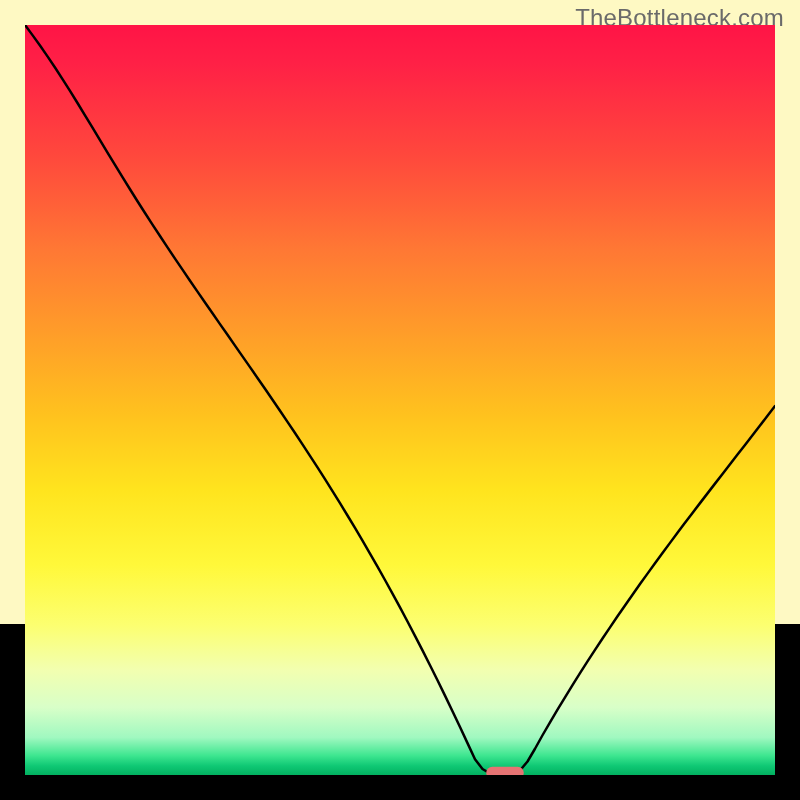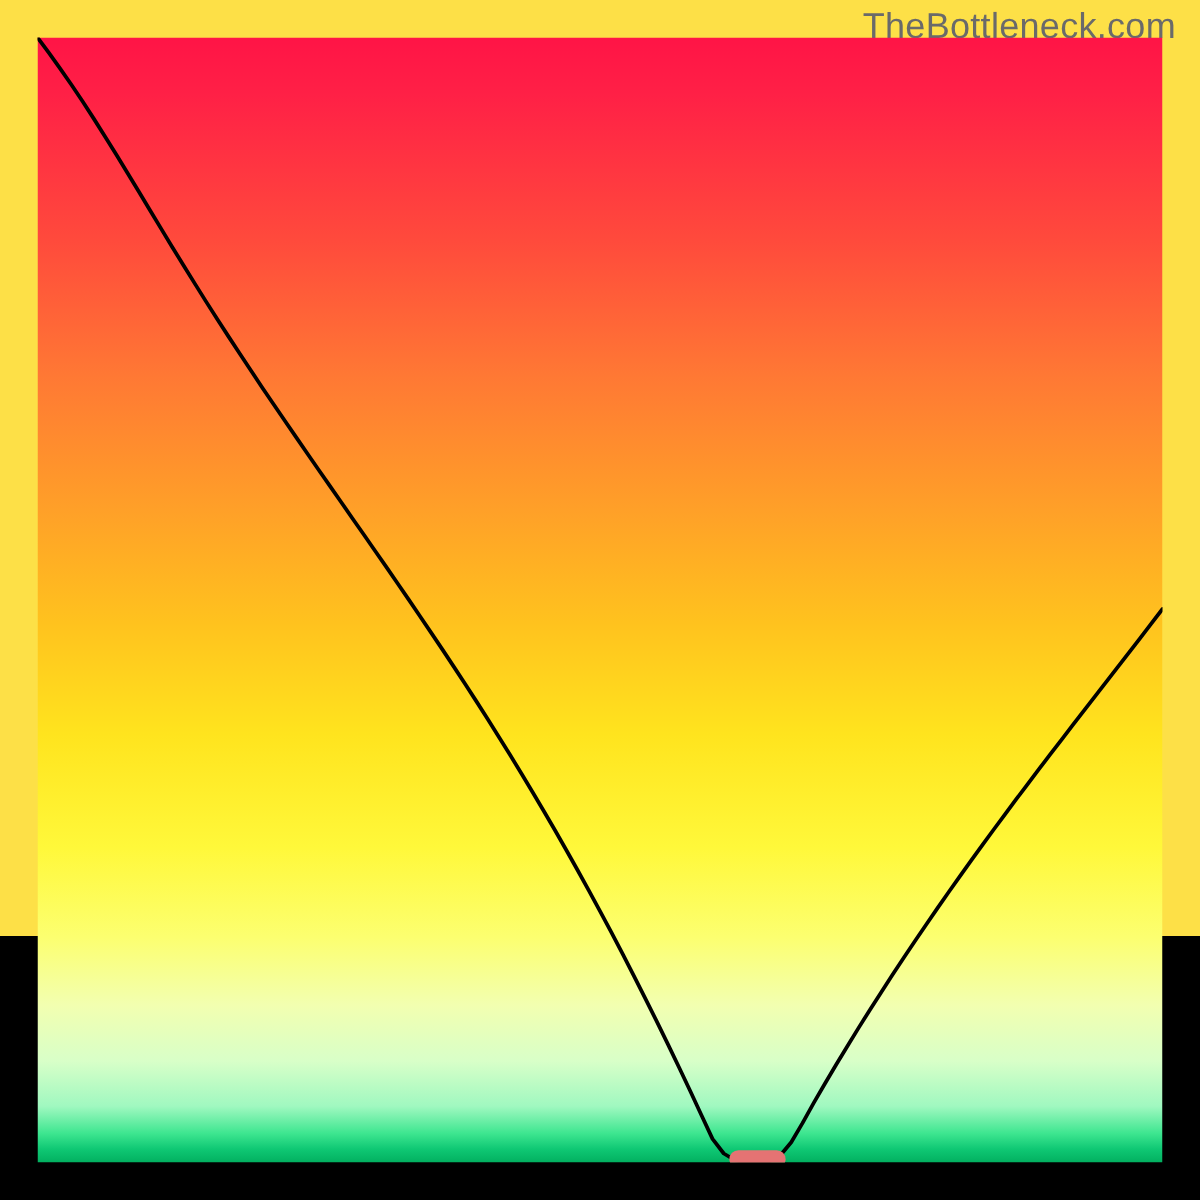--- a/index.html
+++ b/index.html
@@ -7,21 +7,21 @@
     padding: 0;
     width: 800px;
     height: 800px;
     background: #000;
     overflow: hidden;
   }
   .outer {
     position: relative;
     width: 800px;
     height: 624px;
-    background: #fde047;
+    background: #fef9c3;
   }
   .watermark {
     position: absolute;
     top: 4px;
     right: 16px;
     font-family: Arial, Helvetica, sans-serif;
     font-size: 24px;
     font-weight: 500;
     color: #6a6a6a;
     letter-spacing: 0.2px;

